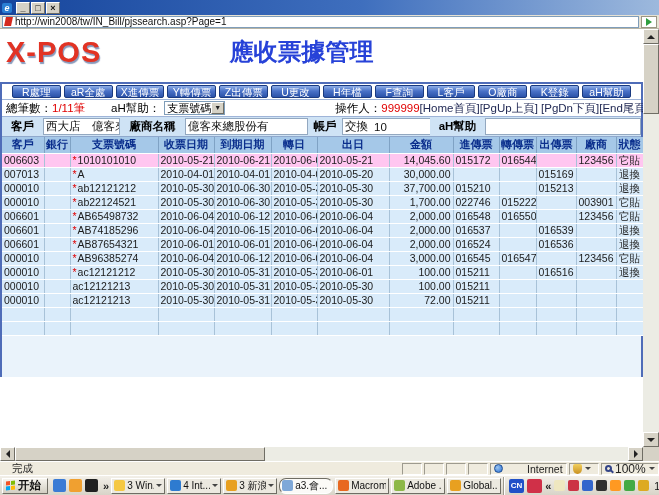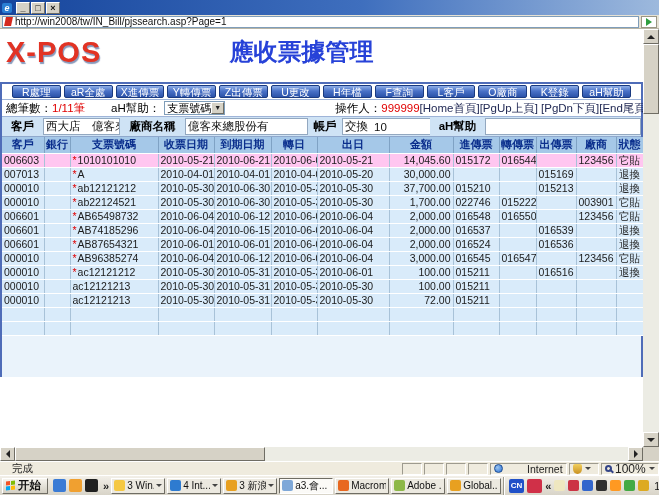--- a/index.html
+++ b/index.html
@@ -100,21 +100,21 @@
   .flag{display:grid;grid-template-columns:4px 4px;grid-template-rows:4px 4px;gap:1px;transform:skewY(-6deg);}
   .flag span:nth-child(1){background:#f35325;} .flag span:nth-child(2){background:#81bc06;}
   .flag span:nth-child(3){background:#05a6f0;} .flag span:nth-child(4){background:#ffba08;}
   .ql{display:flex;align-items:center;gap:3px;padding:0 3px;flex:none;}
   .qlico{width:13px;height:13px;border-radius:2px;}
   .chev{font-size:11px;color:#222;font-weight:bold;}
   .taskbtns{display:flex;align-items:center;gap:2px;flex:none;}
   .taskbtn{width:54px;height:16px;display:flex;align-items:center;gap:2px;padding:0 2px;flex:none;
     background:#ece9e0;border:1px solid;border-color:#fff #6f6d64 #6f6d64 #fff;
     font-size:10px;color:#111;overflow:hidden;white-space:nowrap;}
-  .taskbtn.active{background:#fbfaf7;border-color:#6f6d64 #fff #fff #6f6d64;}
+  .taskbtn.active{background:#fbfaf7;border-color:#6f6d64 #fff #fff #6f6d64;border-radius:7px;}
   .tico{width:11px;height:11px;border-radius:2px;flex:none;}
   .tlabel{flex:1;overflow:hidden;}
   .tdrop{flex:none;}
   .tray{margin-left:auto;display:flex;align-items:center;gap:3px;padding:0 3px 0 5px;flex:none;
     border-left:1px solid #9d9a8e;box-shadow:inset 1px 0 0 #fff;height:18px;}
   .badge{width:15px;height:14px;color:#fff;font-size:8px;line-height:14px;text-align:center;font-weight:bold;border-radius:2px;}
   .trayico{width:11px;height:11px;border-radius:2px;}
   .clock{font-size:10.5px;color:#111;margin-left:2px;}
 </style>
 </head>

